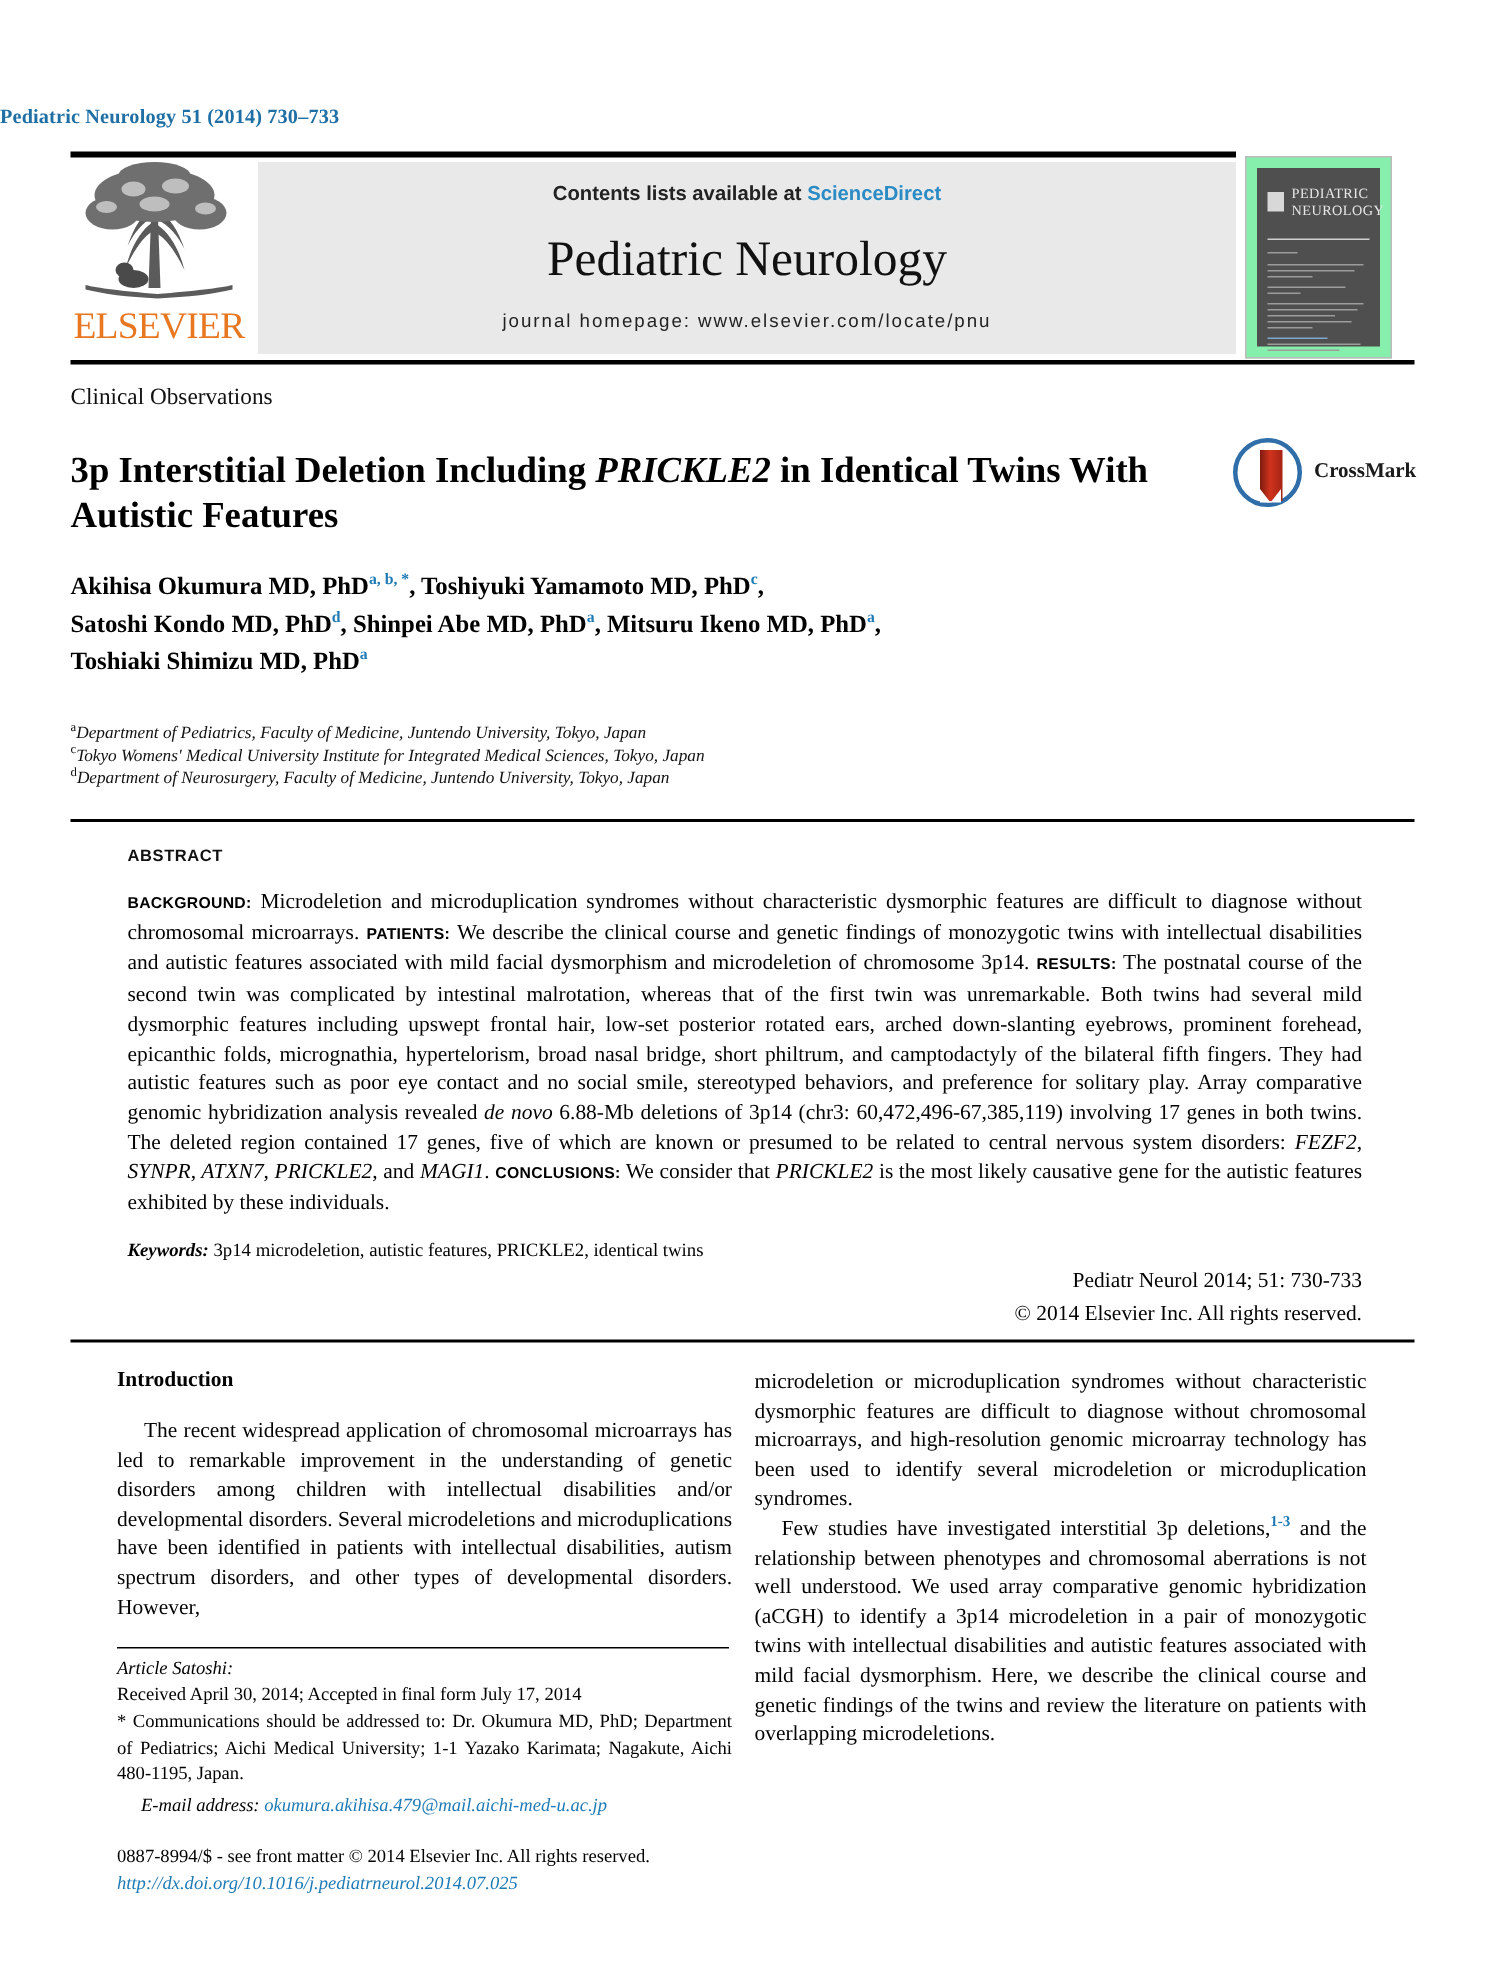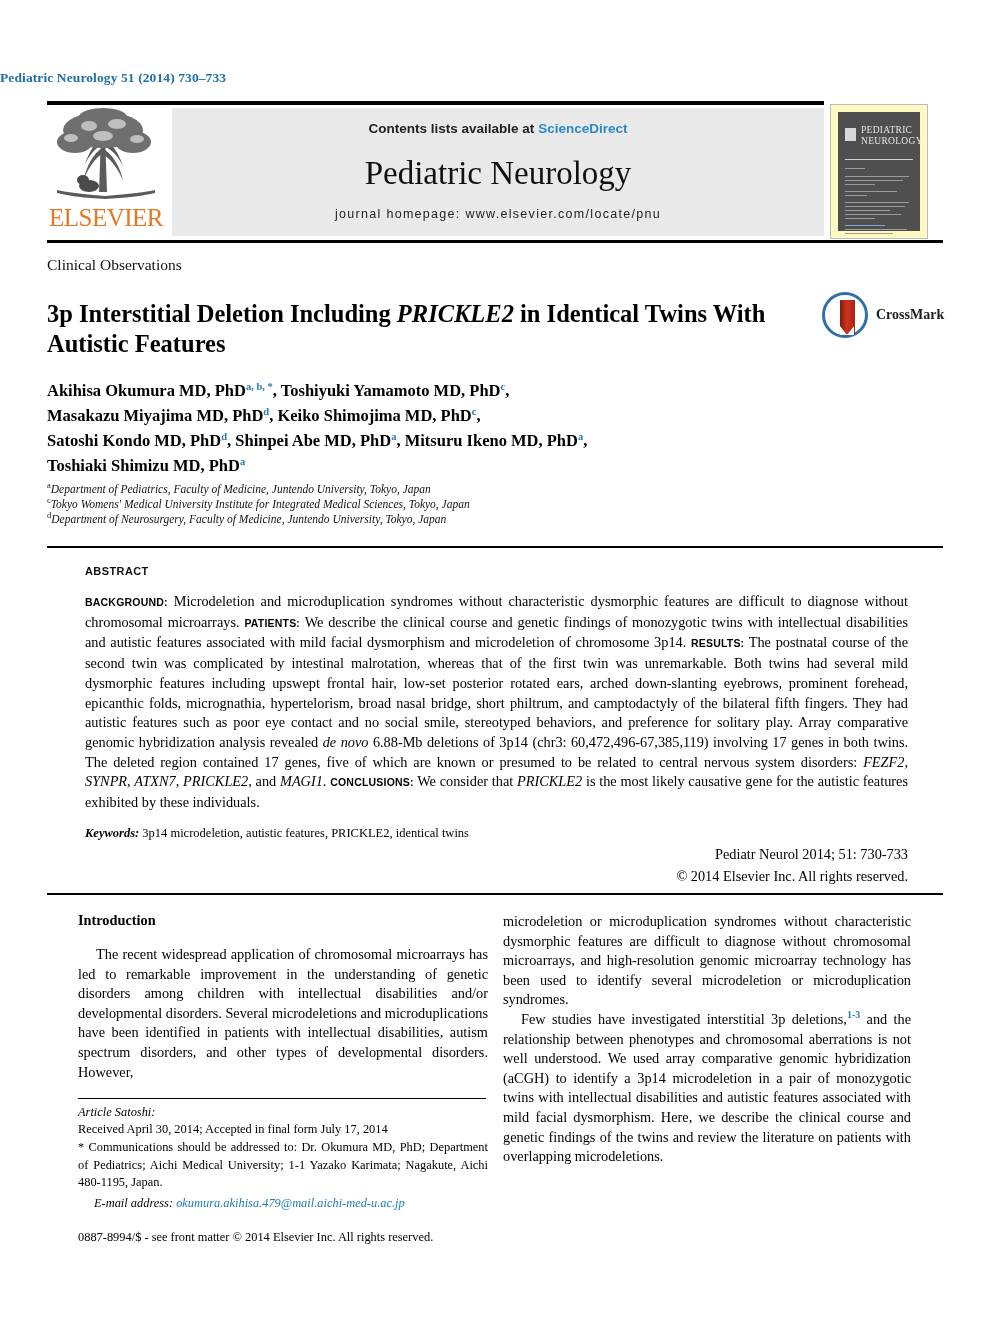--- a/index.html
+++ b/index.html
@@ -101,21 +101,21 @@
     font-family: "Liberation Sans", sans-serif;
     font-size: 12.5px;
     color: #222;
     letter-spacing: 1.3px;
   }
   .cover-thumb {
     position: absolute;
     left: 830px; top: 104px;
     width: 96px;
     height: 133px;
-    background: #fef9c3;
+    background: #86efac;
     border: 1px solid #bbb;
     overflow: hidden;
   }
   .cover-inner {
     position: absolute;
     left: 7px; top: 7px;
     width: 82px;
     height: 119px;
     background: #4f4f4f;
   }
@@ -473,21 +473,20 @@
 
   <div class="crossmark">
     <div class="cm-circle">
       <div class="cm-ribbon"></div>
     </div>
     <div class="cm-label">CrossMark</div>
   </div>
 
   <div class="authors">
     <div><span>Akihisa Okumura MD, PhD</span><sup>a, b, *</sup><span>, Toshiyuki Yamamoto MD, PhD</span><sup>c</sup><span>,</span></div>
-    <div><span>Masakazu Miyajima MD, PhD</span><sup>d</sup><span>, Keiko Shimojima MD, PhD</span><sup>c</sup><span>,</span></div>
     <div><span>Satoshi Kondo MD, PhD</span><sup>d</sup><span>, Shinpei Abe MD, PhD</span><sup>a</sup><span>, Mitsuru Ikeno MD, PhD</span><sup>a</sup><span>,</span></div>
     <div><span>Toshiaki Shimizu MD, PhD</span><sup>a</sup></div>
   </div>
 
   <div class="affils">
     <div><sup>a</sup><span>Department of Pediatrics, Faculty of Medicine, Juntendo University, Tokyo, Japan</span></div>
     <div><sup>c</sup><span>Tokyo Womens' Medical University Institute for Integrated Medical Sciences, Tokyo, Japan</span></div>
     <div><sup>d</sup><span>Department of Neurosurgery, Faculty of Medicine, Juntendo University, Tokyo, Japan</span></div>
   </div>
 
@@ -519,15 +518,16 @@
   <div class="foot-rule"></div>
   <div class="footnotes">
     <div class="ahist">Article Satoshi:</div>
     <div>Received April 30, 2014; Accepted in final form July 17, 2014</div>
     <div class="corr">* Communications should be addressed to: Dr. Okumura MD, PhD; Department of Pediatrics; Aichi Medical University; 1-1 Yazako Karimata; Nagakute, Aichi 480-1195, Japan.</div>
     <div class="email"><i>E-mail address:</i><span class="link"> okumura.akihisa.479@mail.aichi-med-u.ac.jp</span></div>
   </div>
 
   <div class="colophon">
     <div>0887-8994/$ - see front matter © 2014 Elsevier Inc. All rights reserved.</div>
+    <div class="link">http://dx.doi.org/10.1016/j.pediatrneurol.2014.07.025</div>
   </div>
 
 </div>
 
 </body></html>

